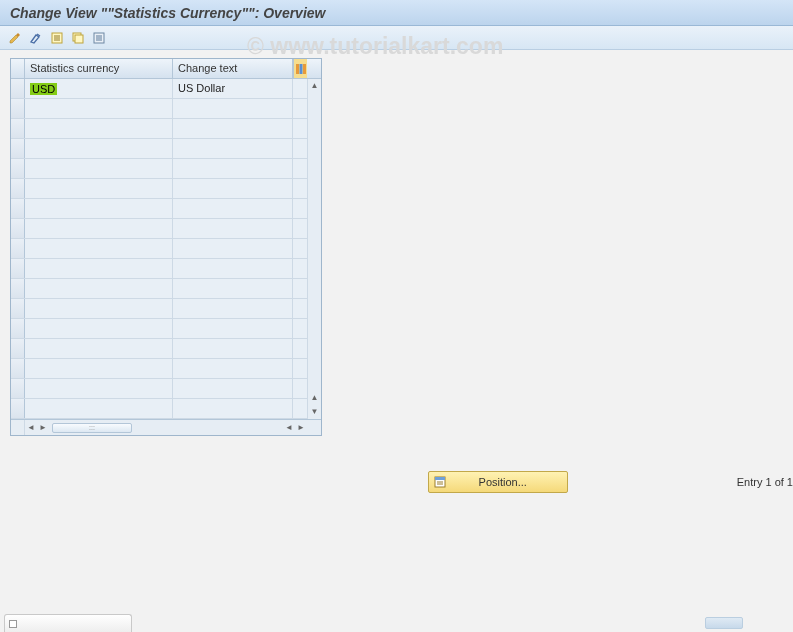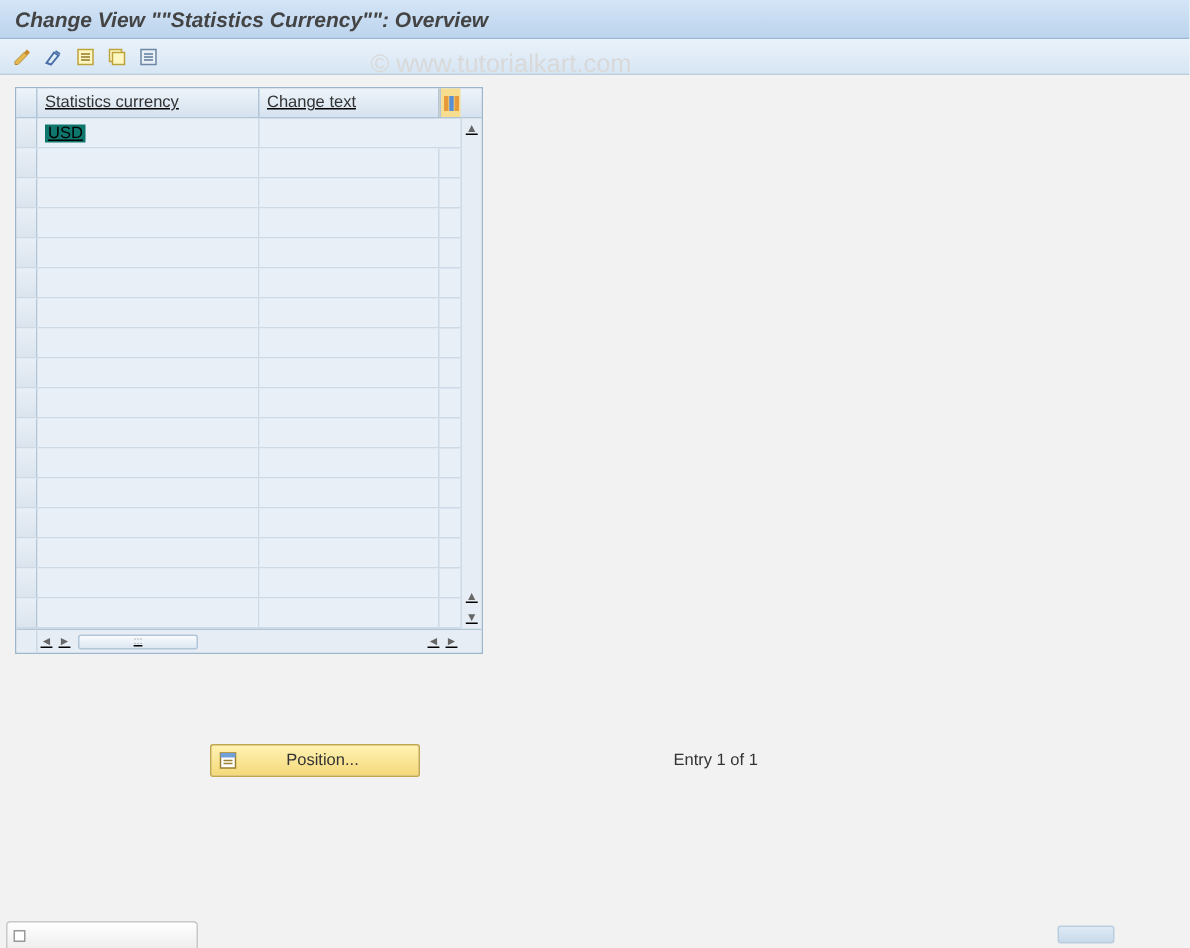--- a/index.html
+++ b/index.html
@@ -46,21 +46,20 @@
     .work-area {
       background: #f2f2f2;
       padding-top: 8px;
       padding-left: 10px;
     }
     .grid-wrap {
       border: 1px solid #9fb6cc;
       width: 312px;
       background: #e8eff6;
       position: relative;
-      text-decoration: underline;
     }
     .grid-header {
       display: flex;
       background: linear-gradient(to bottom, #eef4fa, #d5e2ef);
       border-bottom: 1px solid #b3c6d8;
       height: 20px;
     }
     .row-sel-hdr {
       width: 14px;
       border-right: 1px solid #b3c6d8;
@@ -103,21 +102,21 @@
       background: #e8eff6;
       overflow: hidden;
       color: #222;
     }
     .cell.c1 { width: 148px; }
     .cell.c2 { width: 120px; }
     .cell.selected {
       display:flex; align-items:center;
     }
     .cell.selected span {
-      background: #0f766e;
+      background: #84cc16;
       padding: 0 2px;
       color: #000;
     }
     .vscroll {
       width: 14px;
       background: #e6edf4;
       border-left: 1px solid #cdd9e5;
       display:flex; flex-direction:column;
       align-items:center;
       justify-content: space-between;
@@ -132,25 +131,26 @@
     }
     .hscroll .arrow { font-size:8px; color:#666; width:12px; text-align:center; cursor:pointer;}
     .hscroll .gap { width: 14px; border-right:1px solid #cdd9e5; height:100%;}
     .hscroll .thumb {
       width: 80px; height:10px; background:linear-gradient(to bottom,#f8fbfe,#dde8f2);
       border:1px solid #b3c6d8; border-radius:2px; margin: 0 3px;
       text-align:center; font-size:7px; color:#888;
     }
     .hscroll .spacer { flex:1; }
     .bottom-line {
-      margin-top: 60px;
+      margin-top: 35px;
       display:flex;
       align-items:center;
       gap: 140px;
       padding-left: 130px;
+      justify-content: flex-end;
     }
     .position-btn {
       width: 140px;
       height: 22px;
       background: linear-gradient(to bottom, #fff2b3, #f5d97a);
       border: 1px solid #c2a84a;
       border-radius: 2px;
       display:flex;
       align-items:center;
       padding-left: 4px;
@@ -161,23 +161,24 @@
     .position-btn .icon {
       width:14px; height:14px;
       display:flex; align-items:center; justify-content:center;
     }
     .position-btn .label { flex:1; text-align:center; padding-right:14px; }
     .entry-text { color:#333;padding-left:29px; }
     .watermark {
       position:absolute;
       top: 33px; left: 247px;
       color: #d9d9d9;
-      font-size: 17px;
+      font-size: 23px;
       font-family: Arial;
       pointer-events:none;
+      font-weight:bold;
     }
     .bottom-tab {
       position:absolute;
       bottom: 0; left: 4px;
       width: 128px; height: 18px;
       border: 1px solid #c9c9c9;
       border-bottom: none;
       border-radius: 3px 3px 0 0;
       background: linear-gradient(to bottom,#ffffff,#eeeeee);
       display:flex; align-items:center;
@@ -255,20 +256,21 @@
       </div>
     </div>
 
     <div class="grid-body">
       <div class="rows-area" id="rows-area">
           <div class="grid-row">
             <div class="row-sel"></div>
             <div class="cell c1 selected">
               <span>USD</span>
             </div>
+            <div class="cell c2">US Dollar</div>
           </div>
           <div class="grid-row">
             <div class="row-sel"></div>
             <div class="cell c1"></div>
             <div class="cell c2"></div>
           </div>
           <div class="grid-row">
             <div class="row-sel"></div>
             <div class="cell c1"></div>
             <div class="cell c2"></div>

